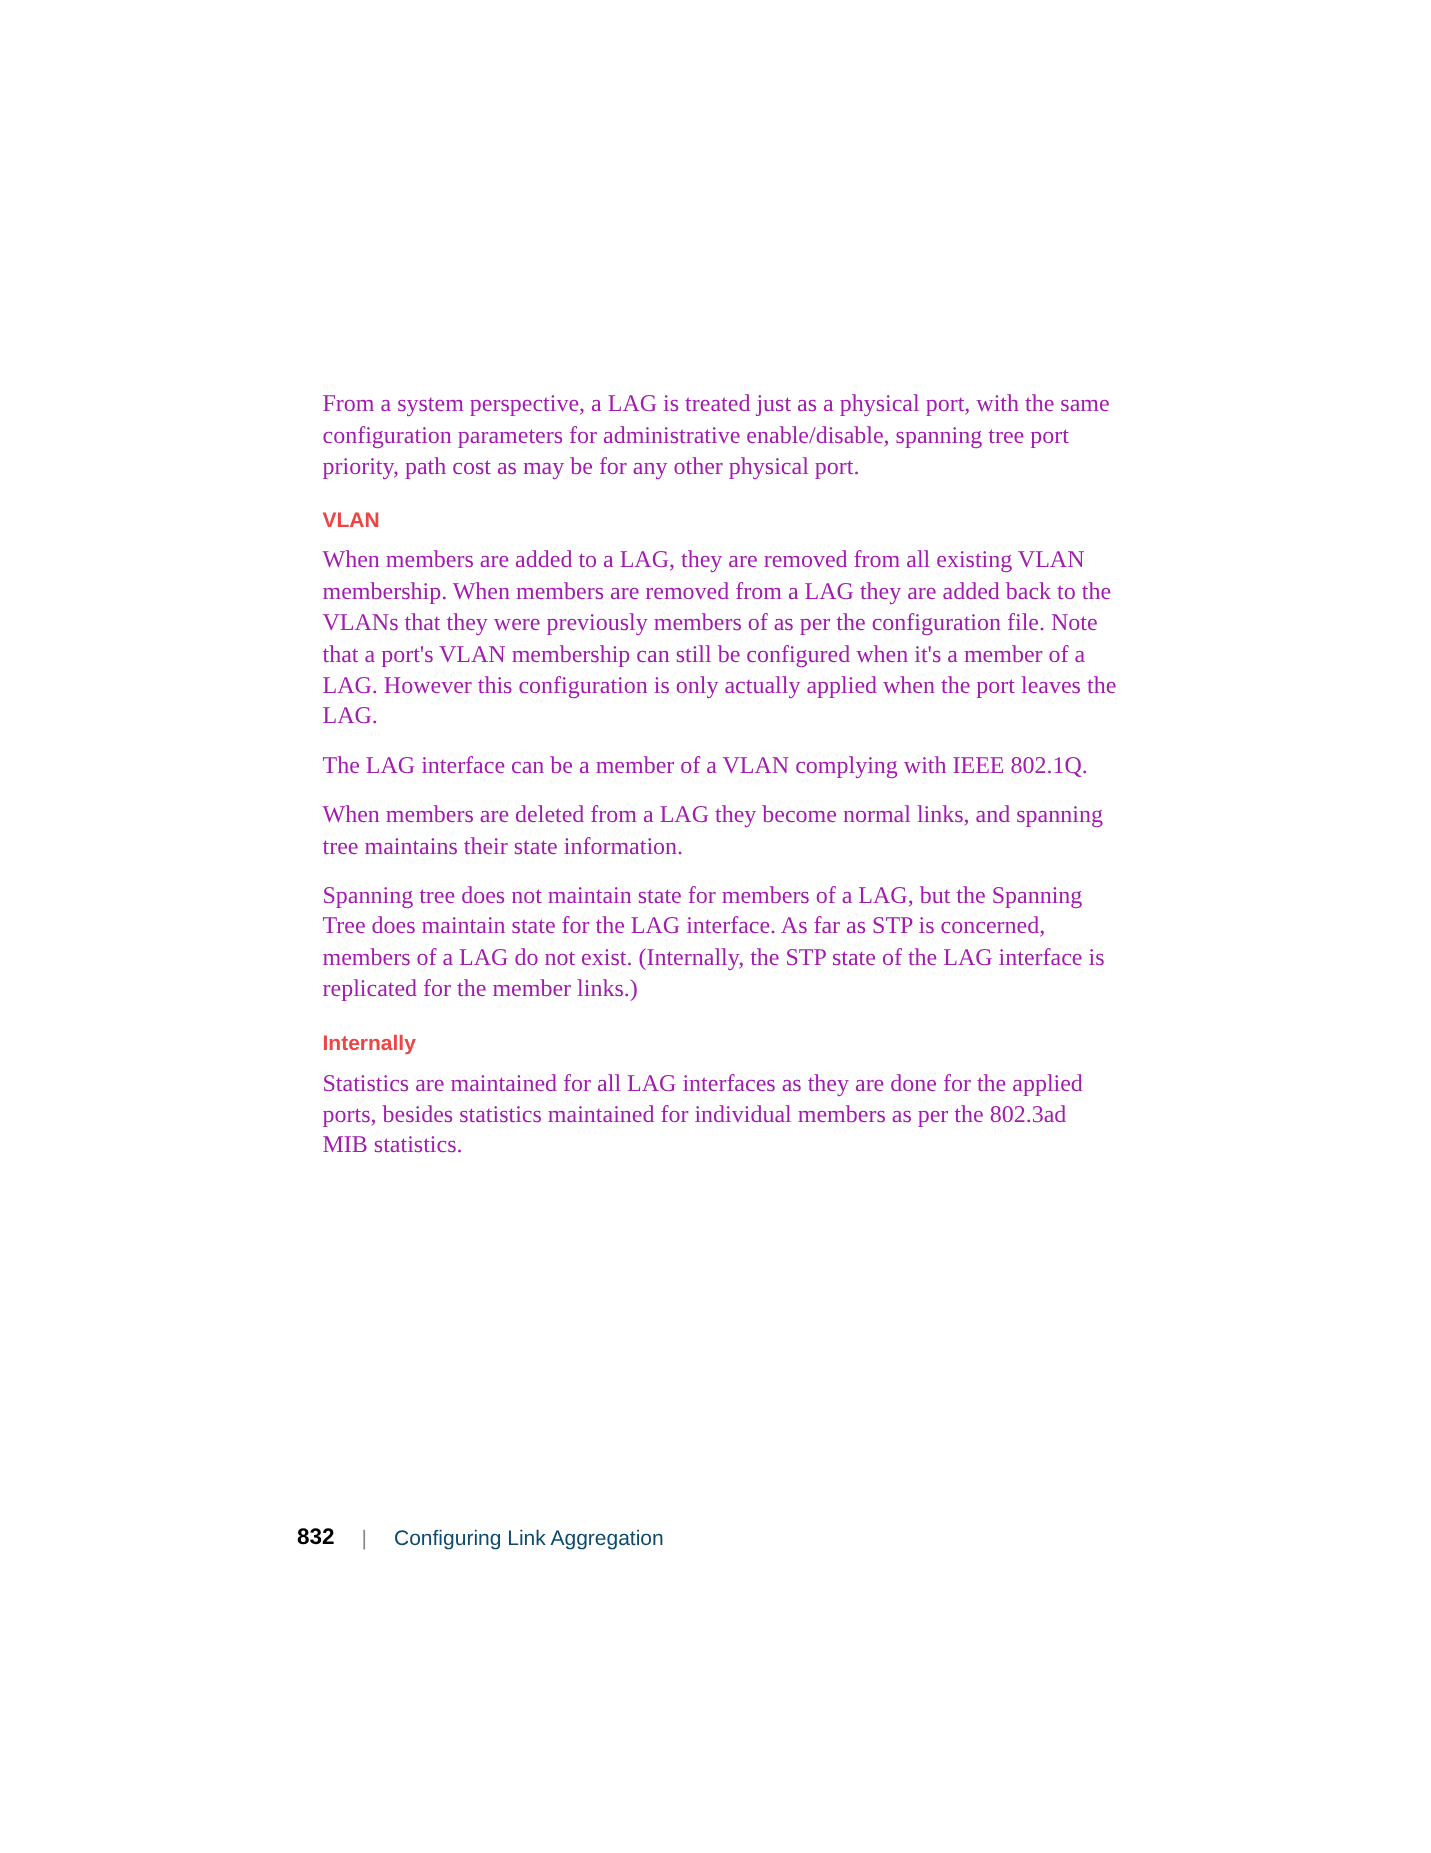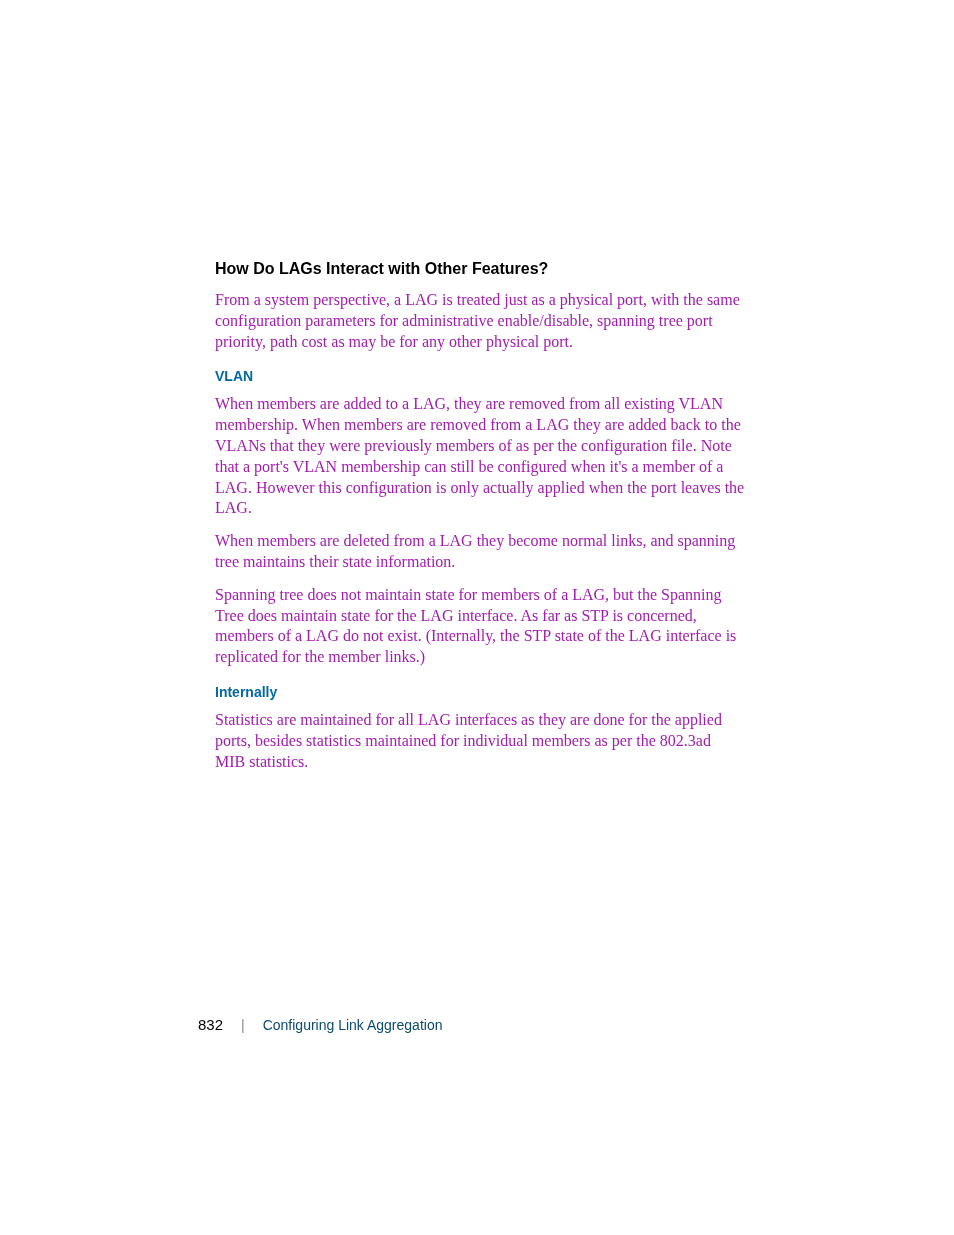--- a/index.html
+++ b/index.html
@@ -27,62 +27,62 @@
       font-size: 16px;
       margin-bottom: 12px;
       color: #000000;
     }
     .sub-heading {
       font-family: Arial, Helvetica, sans-serif;
       font-weight: bold;
       font-size: 14px;
       margin-top: 16px;
       margin-bottom: 10px;
-      color: #0369a1;
+      color: #ef4444;
     }
     .body-text {
       font-family: Georgia, 'Times New Roman', serif;
       font-size: 16px;
       line-height: 1.3;
       margin-bottom: 12px;
       color: #a21caf;
     }
     .footer {
       position: absolute;
       left: 198px;
       top: 1016px;
       display: flex;
       align-items: center;
       font-family: Arial, Helvetica, sans-serif;
     }
     .page-number {
-      font-weight: normal;
+      font-weight: bold;
       font-size: 15px;
       color: #000000;
     }
     .footer-divider {
       margin: 0 18px;
       color: #888888;
       font-size: 14px;
     }
     .footer-title {
       font-size: 14px;
       color: #0c4a6e;
       font-weight: normal;
     }
   </style>
 </head>
 <body>
 
 <div class="content">
-  <h2 class="section-heading">How Do LAGs Interact with Other Features?</h2>
   <p class="body-text">From a system perspective, a LAG is treated just as a physical port, with the same configuration parameters for administrative enable/disable, spanning tree port priority, path cost as may be for any other physical port.</p>
 
   <h3 class="sub-heading">VLAN</h3>
   <p class="body-text">When members are added to a LAG, they are removed from all existing VLAN membership. When members are removed from a LAG they are added back to the VLANs that they were previously members of as per the configuration file. Note that a port's VLAN membership can still be configured when it's a member of a LAG. However this configuration is only actually applied when the port leaves the LAG.</p>
+  <p class="body-text">The LAG interface can be a member of a VLAN complying with IEEE 802.1Q.</p>
 
   <p class="body-text">When members are deleted from a LAG they become normal links, and spanning tree maintains their state information.</p>
   <p class="body-text">Spanning tree does not maintain state for members of a LAG, but the Spanning Tree does maintain state for the LAG interface. As far as STP is concerned, members of a LAG do not exist. (Internally, the STP state of the LAG interface is replicated for the member links.)</p>
 
   <h3 class="sub-heading">Internally</h3>
   <p class="body-text">Statistics are maintained for all LAG interfaces as they are done for the applied ports, besides statistics maintained for individual members as per the 802.3ad MIB statistics.</p>
 </div>
 
 <div class="footer">
   <span class="page-number">832</span>

